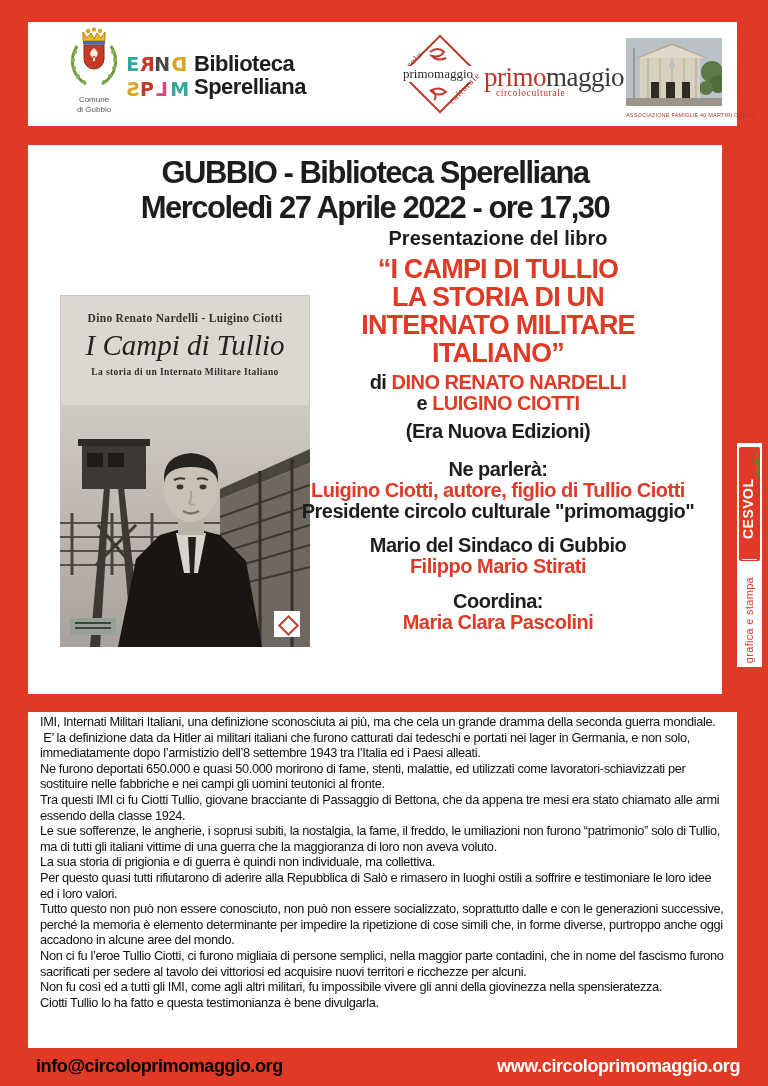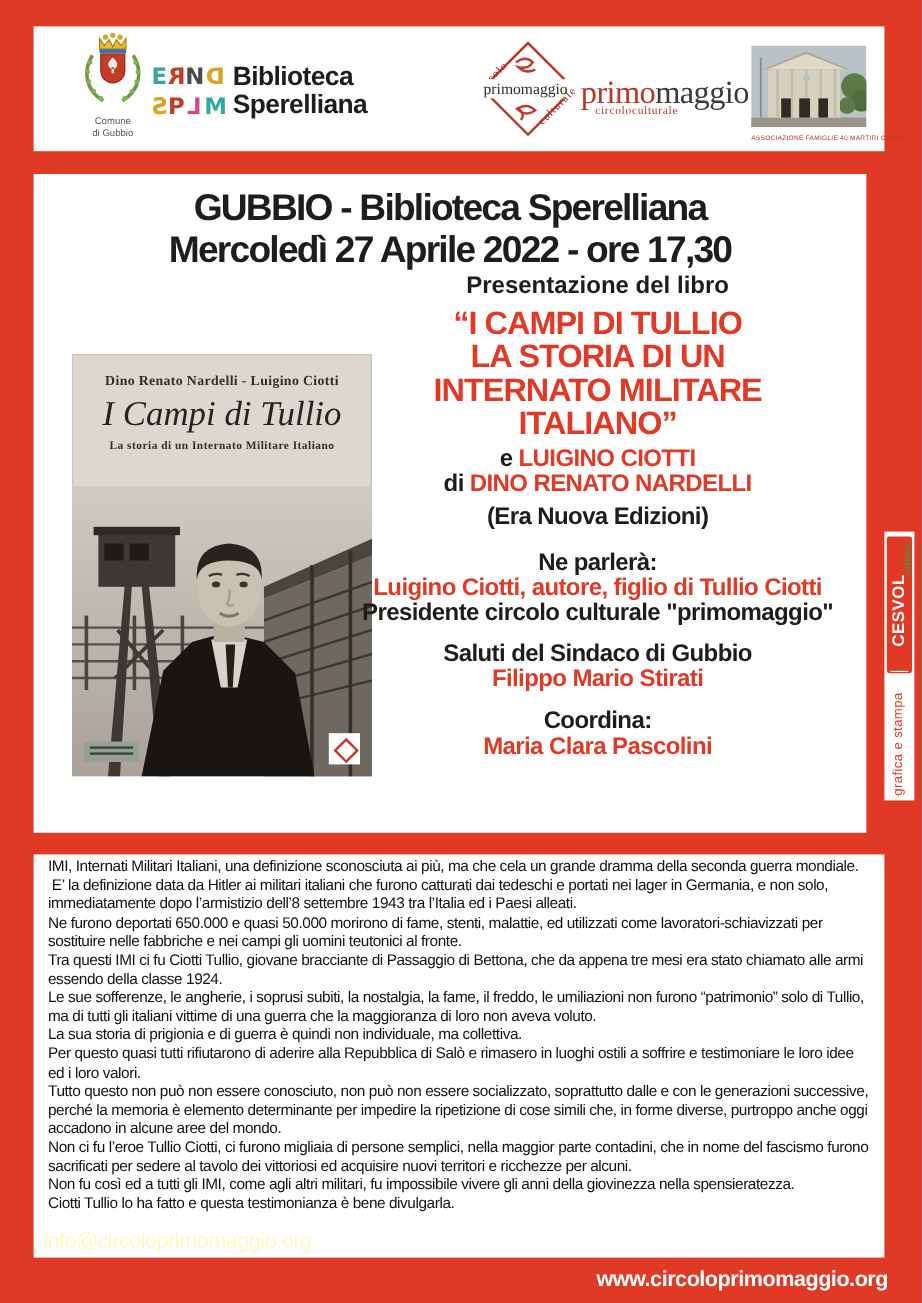--- a/index.html
+++ b/index.html
@@ -85,21 +85,21 @@
   .cesvol-rule{position:absolute;left:3px;top:112px;width:15px;height:1px;background:#fff;}
   .credit-txt{position:absolute;left:6px;bottom:4px;writing-mode:vertical-rl;transform:rotate(180deg);
               color:var(--red);font-size:11px;letter-spacing:0.3px;}
 
   
   .bodytext{left:28px;top:712px;width:709px;height:336px;box-sizing:border-box;
             padding:2px 11px 0 12px;overflow:hidden;}
   .bodytext p{margin:0;font-size:12.8px;line-height:15.6px;color:#111;letter-spacing:-0.35px;}
 
   
-  .footer-email{left:36px;top:1024px;color:#fef9c3;font-size:18px;font-weight:normal;letter-spacing:-0.4px;}
+  .footer-email{left:36px;top:1056px;color:#000000;font-size:18px;font-weight:bold;letter-spacing:-0.4px;}
   .footer-site{right:28px;top:1056px;color:#fff;font-size:18px;font-weight:bold;letter-spacing:-0.4px;}
 </style>
 </head>
 <body>
 
 <div class="page">
 
   <div class="abs white header">
 
     <div class="abs crest-wrap">
@@ -255,32 +255,32 @@
 
     <div class="right-col">
       <div class="present-label">Presentazione del libro</div>
       <div class="book-title">
         <div>“I CAMPI DI TULLIO</div>
         <div>LA STORIA DI UN</div>
         <div>INTERNATO MILITARE</div>
         <div>ITALIANO”</div>
       </div>
       <div class="byline">
+        <div><span class="dark">di</span> <span class="red">DINO RENATO NARDELLI</span></div>
         <div><span class="dark">e</span> <span class="red">LUIGINO CIOTTI</span></div>
-        <div><span class="dark">di</span> <span class="red">DINO RENATO NARDELLI</span></div>
       </div>
       <div class="publisher">(Era Nuova Edizioni)</div>
 
       <div class="spk m1">
         <div class="dark">Ne parlerà:</div>
         <div class="red">Luigino Ciotti, autore, figlio di Tullio Ciotti</div>
         <div class="dark">Presidente circolo culturale "primomaggio"</div>
       </div>
       <div class="spk m2">
-        <div class="dark">Saluti del Sindaco di Gubbio</div>
+        <div class="dark">Mario del Sindaco di Gubbio</div>
         <div class="red">Filippo Mario Stirati</div>
       </div>
       <div class="spk m3">
         <div class="dark">Coordina:</div>
         <div class="red">Maria Clara Pascolini</div>
       </div>
     </div>
   </div>
 
   <div class="abs white strip">

